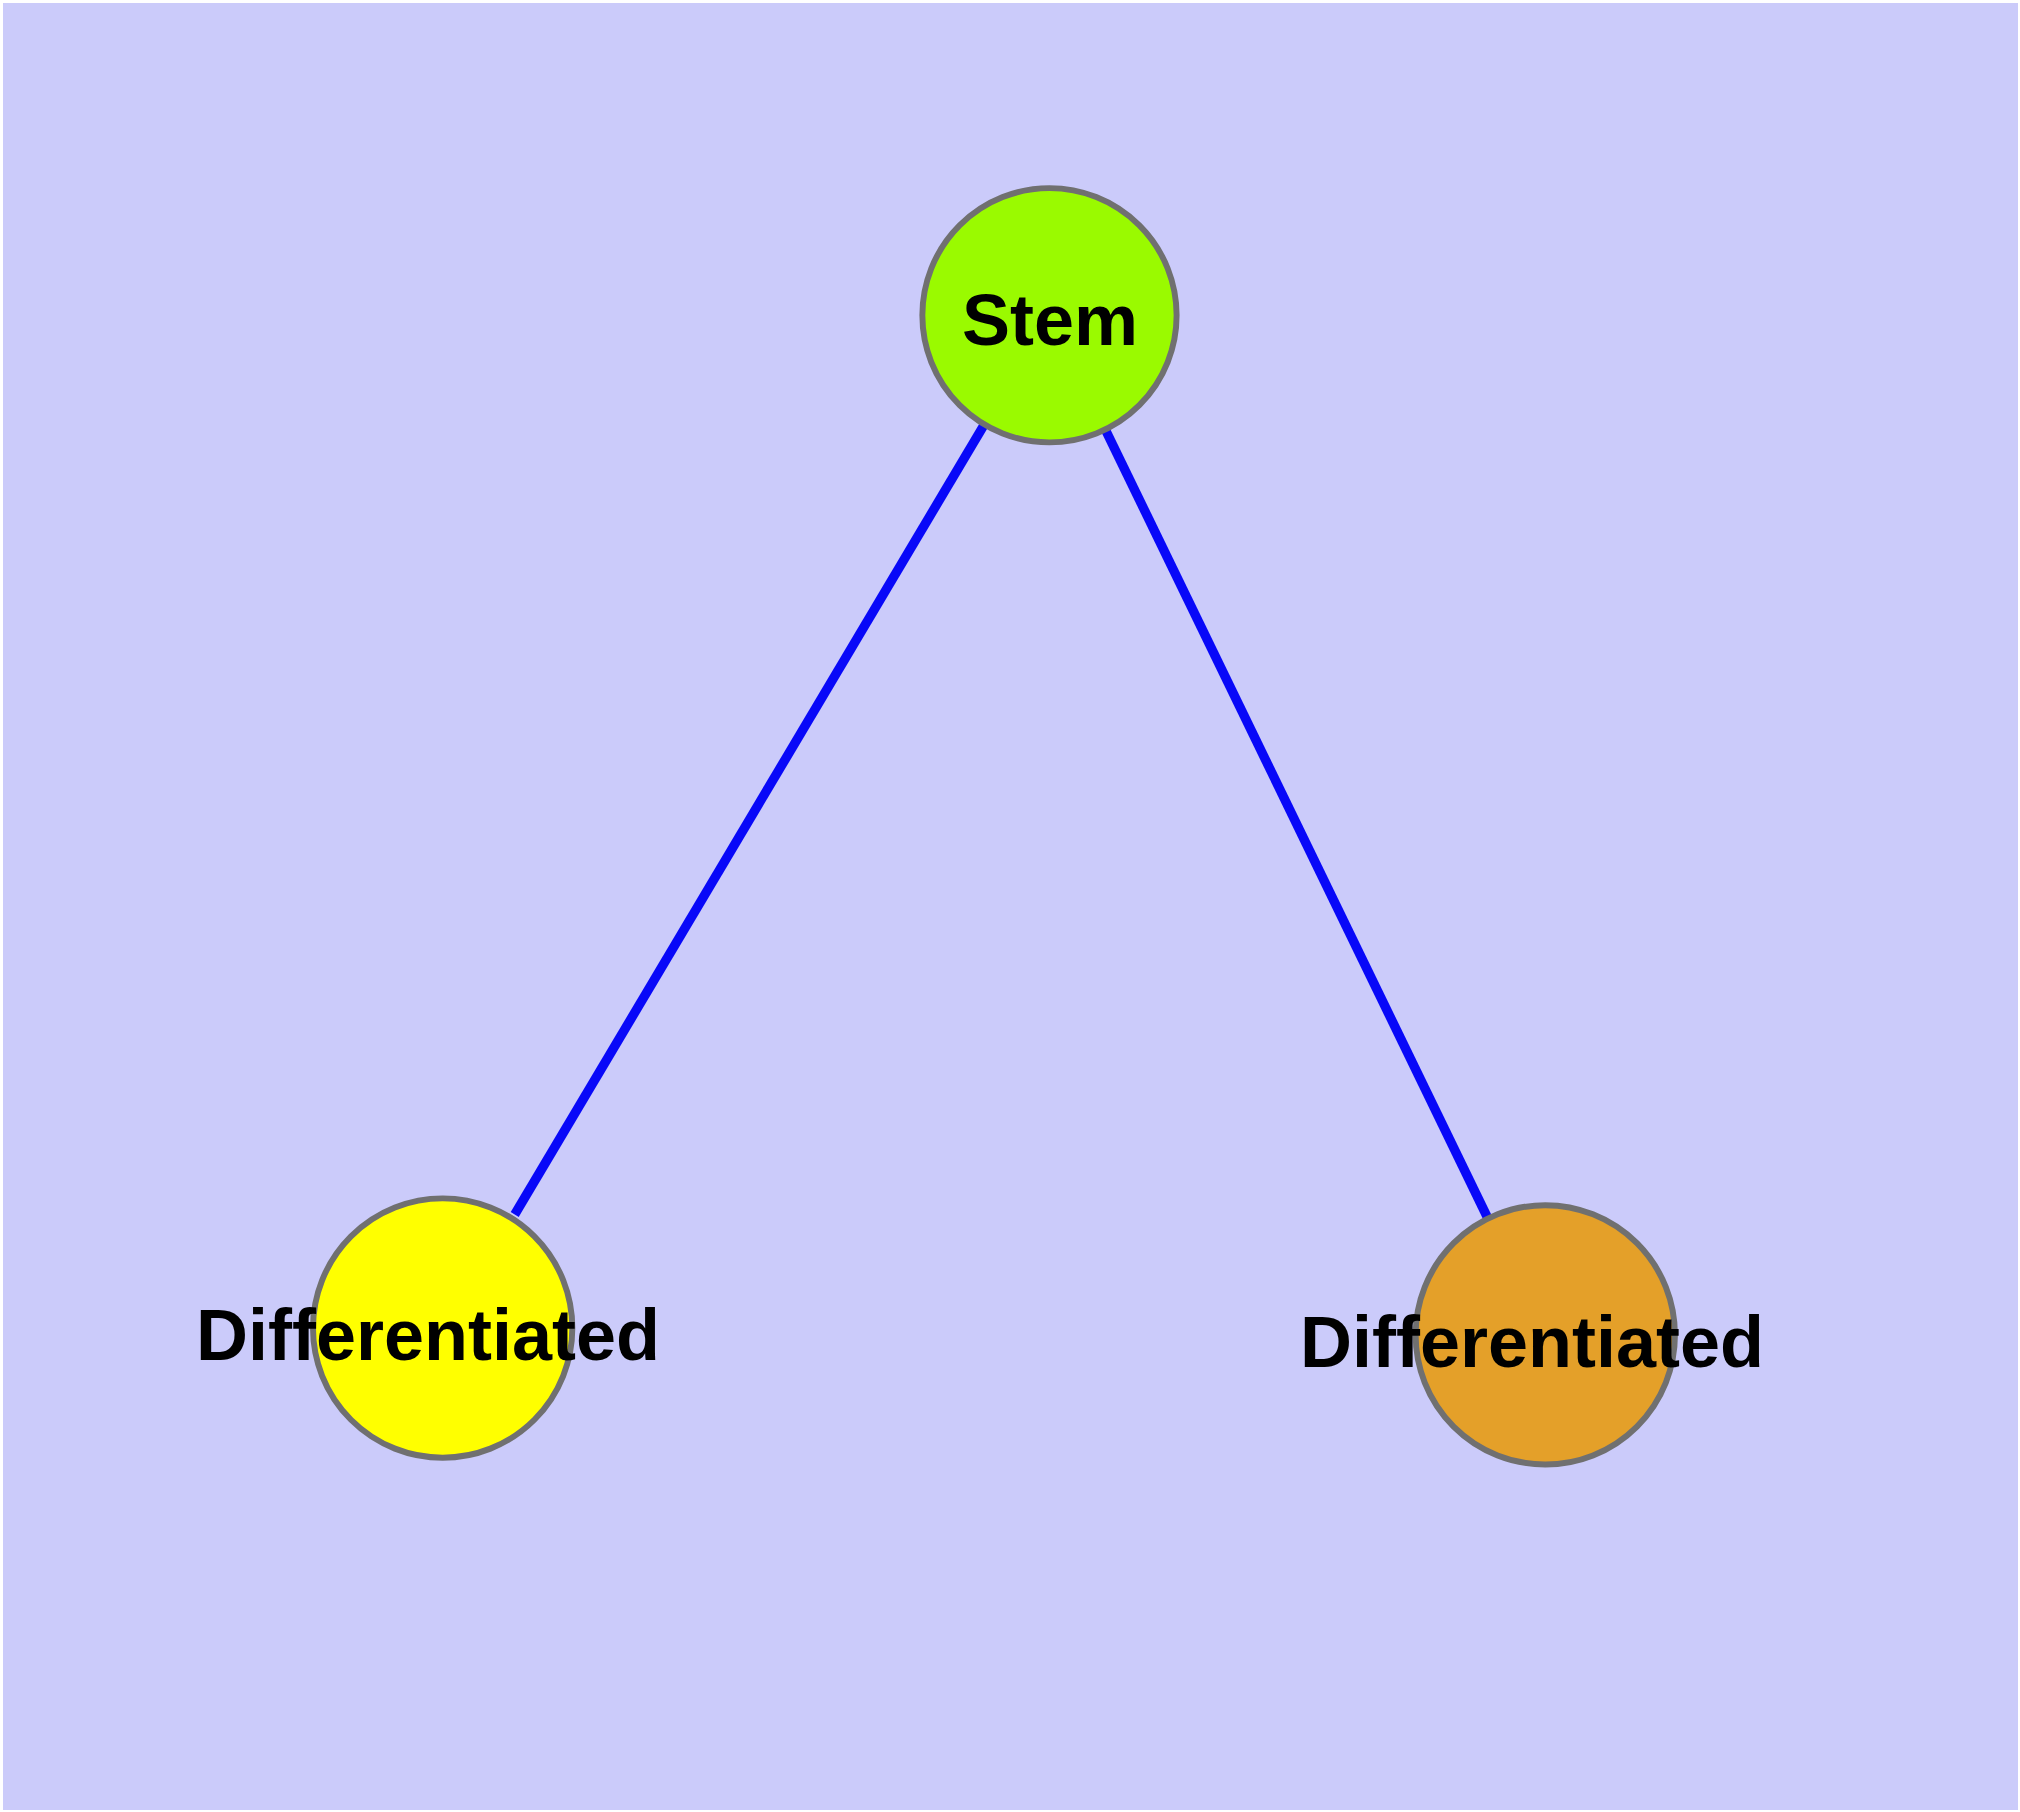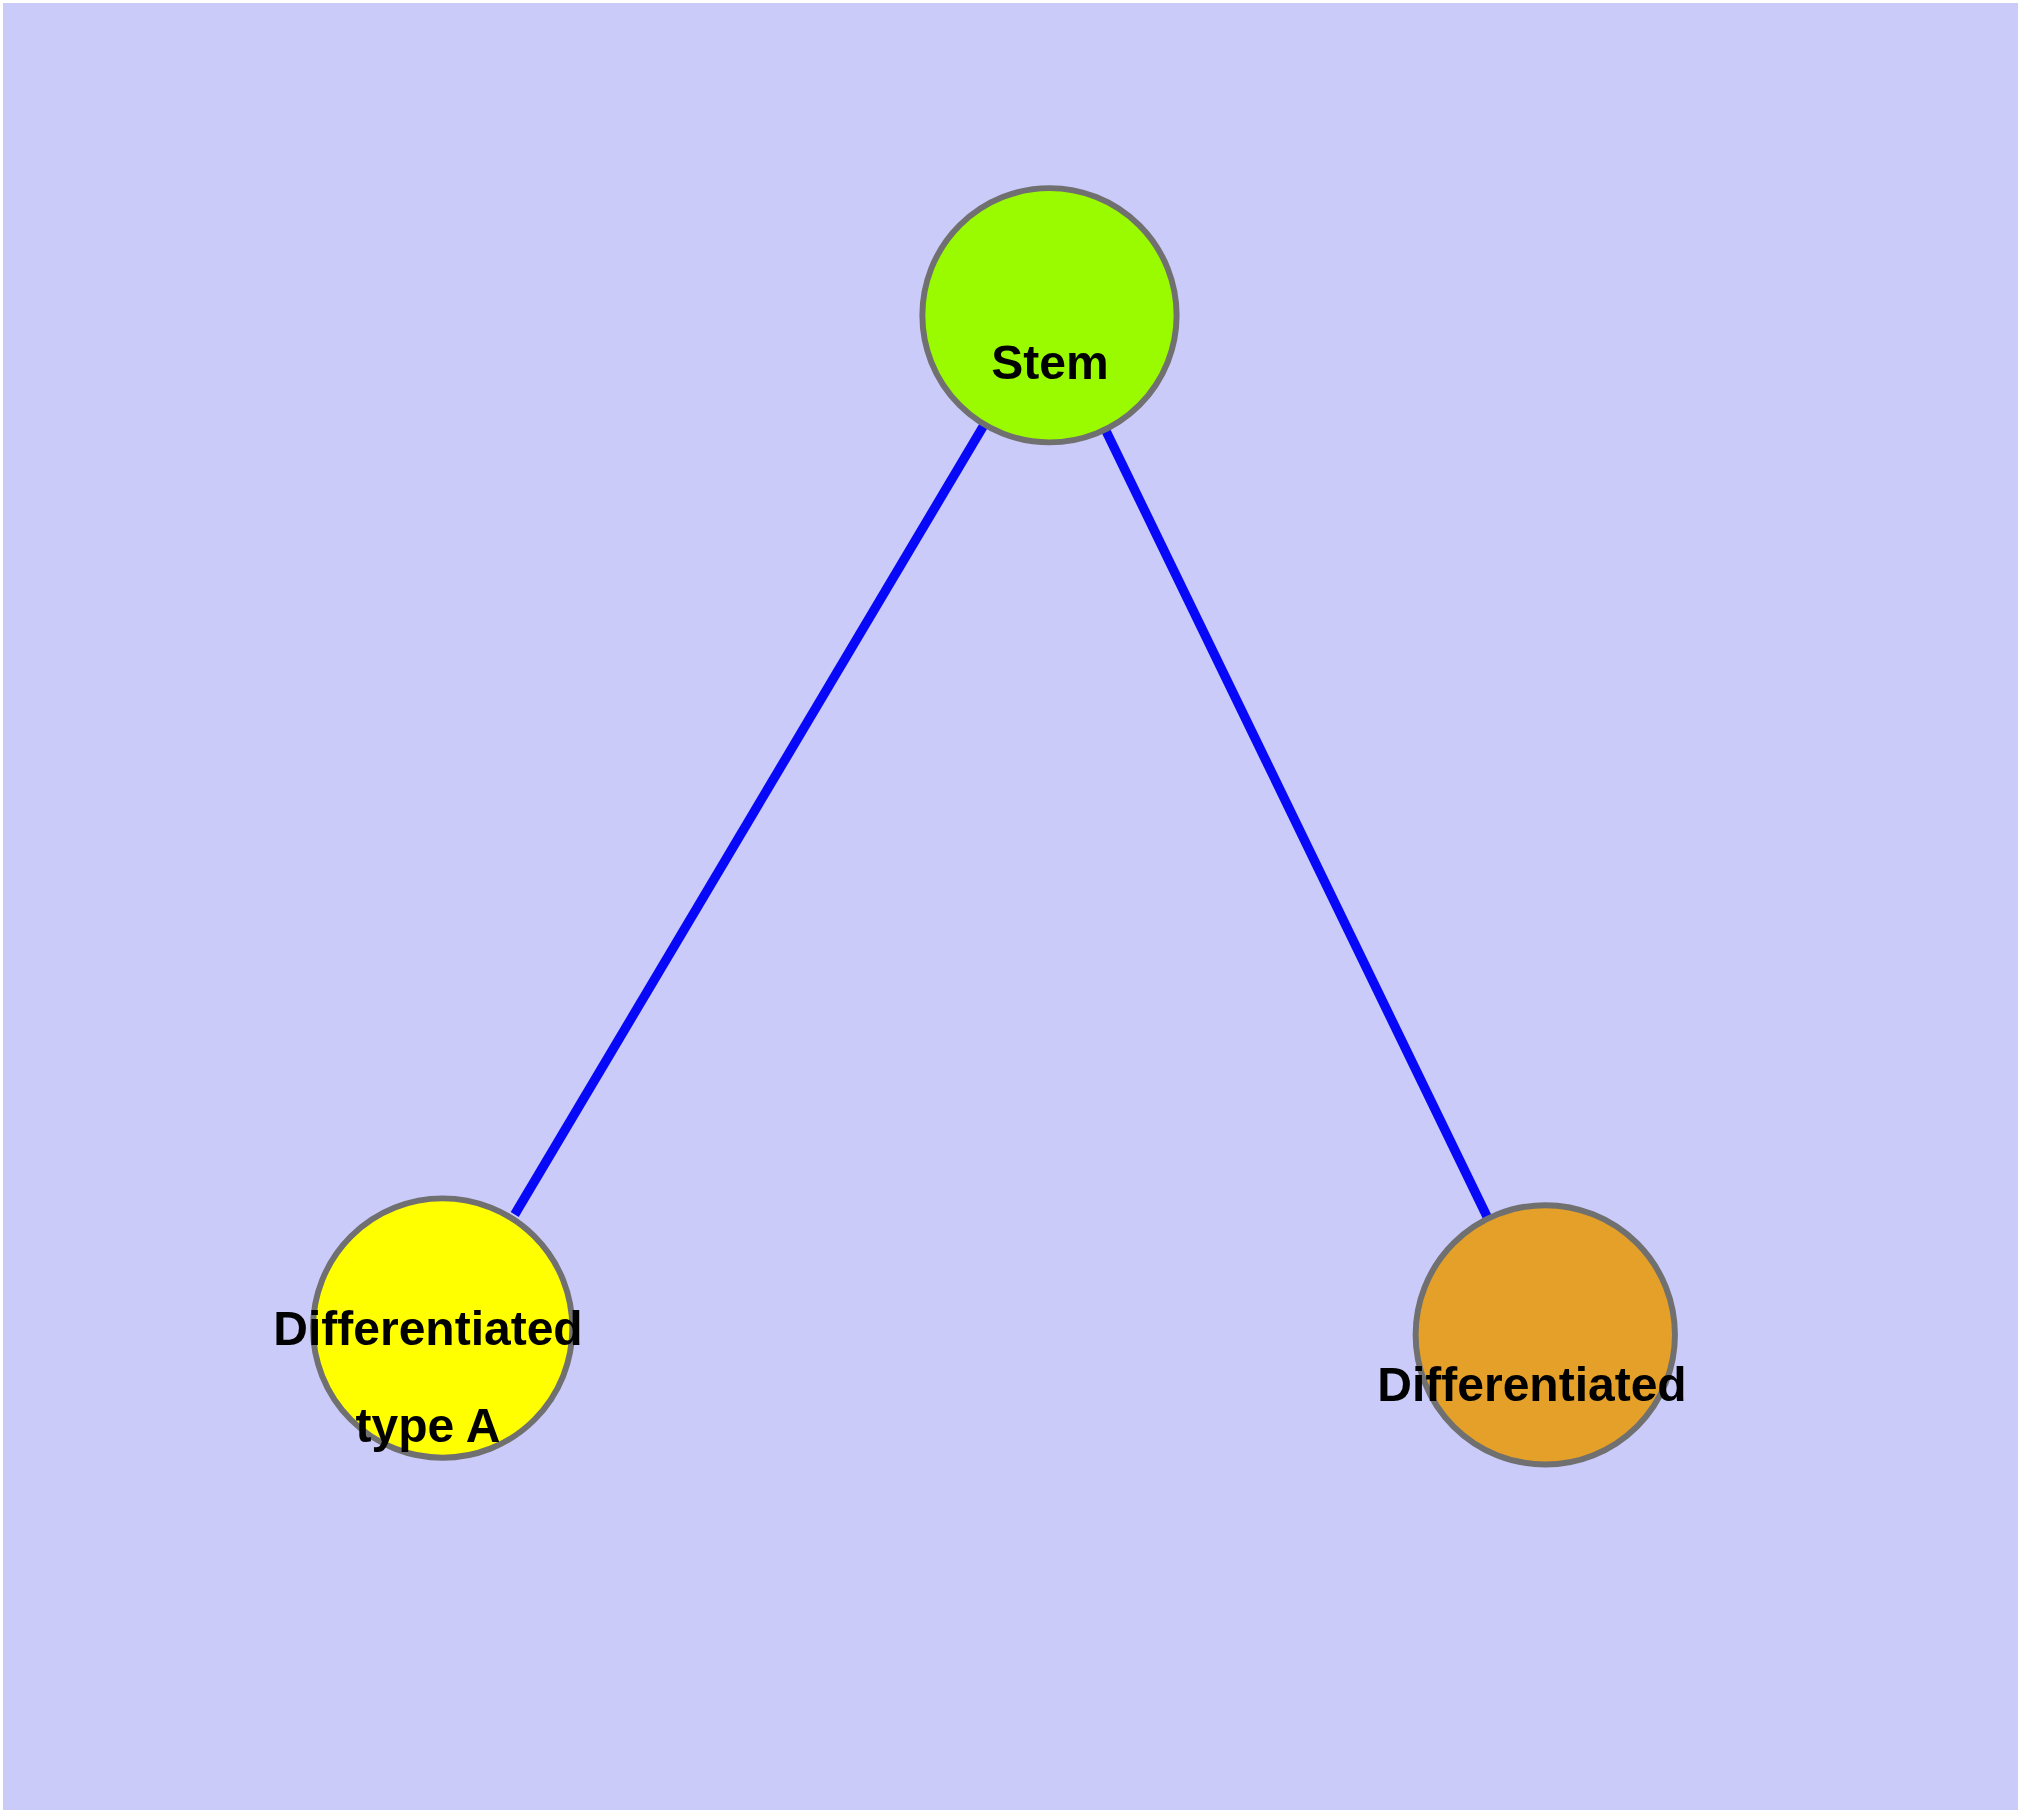--- a/index.html
+++ b/index.html
@@ -33,25 +33,24 @@
   }
   .node-circle {
     stroke-width: 7px;
   }
   .node-label {
     position: absolute;
     transform: translate(-50%, -50%);
     text-align: center;
     white-space: nowrap;
     color: #000000;
-    font-size: 48px;
+    font-size: 72px;
     font-weight: bold;
     line-height: 97px;
     z-index: 5;
-    margin-top: 42px;
   }
   .label-stem   { left: 1050px; top: 320px;  }
   .label-type-a { left: 428px;  top: 1335px; }
   .label-type-b { left: 1532px; top: 1342px; }
 </style>
 </head>
 <body>
 
 <div class="canvas"></div>
 
@@ -61,19 +60,18 @@
 
   <circle class="node-circle" cx="1238" cy="372" r="150" fill="#9afa00" stroke="#707070"></circle>
   <circle class="node-circle" cx="522" cy="1567" r="153" fill="#ffff00" stroke="#707070"></circle>
   <circle class="node-circle" cx="1823" cy="1575" r="153" fill="#e4a029" stroke="#707070"></circle>
 </svg>
 
 <div class="node-label label-stem">Stem</div>
 
 <div class="node-label label-type-a">
   <div>Differentiated</div>
-  <div>type A</div>
 </div>
 
 <div class="node-label label-type-b">
   <div>Differentiated</div>
 </div>
 
 
 </body></html>

